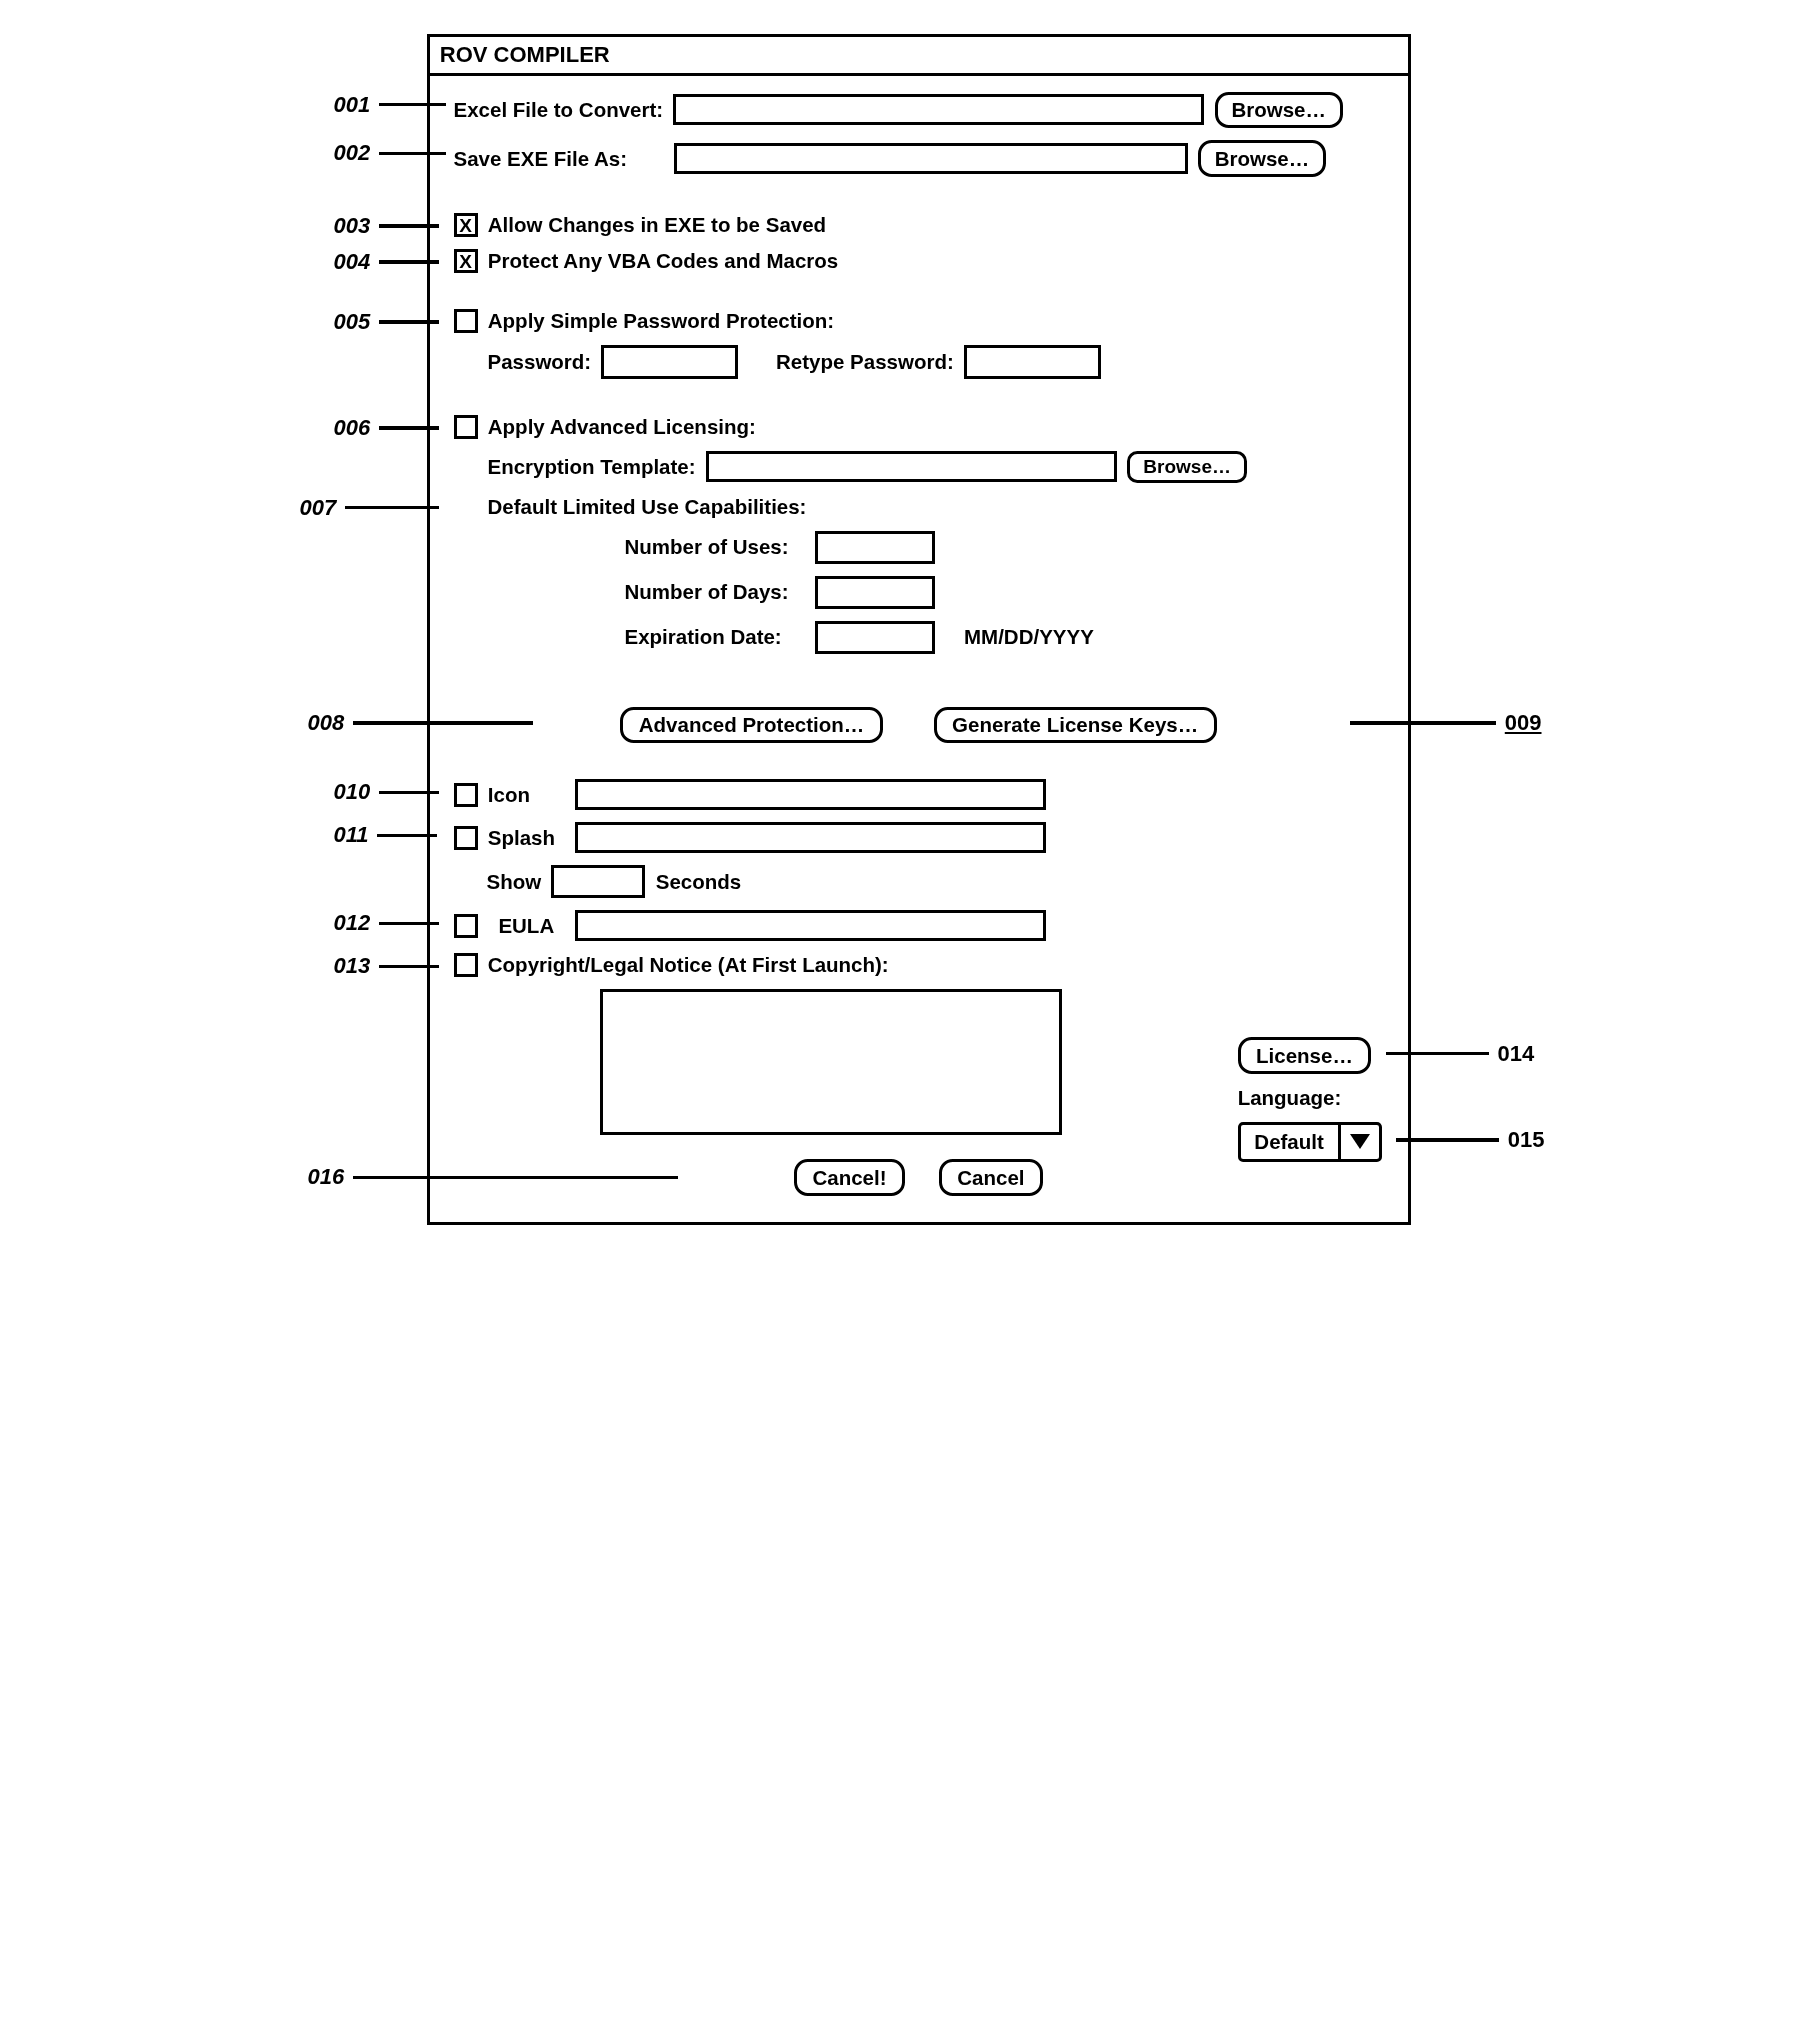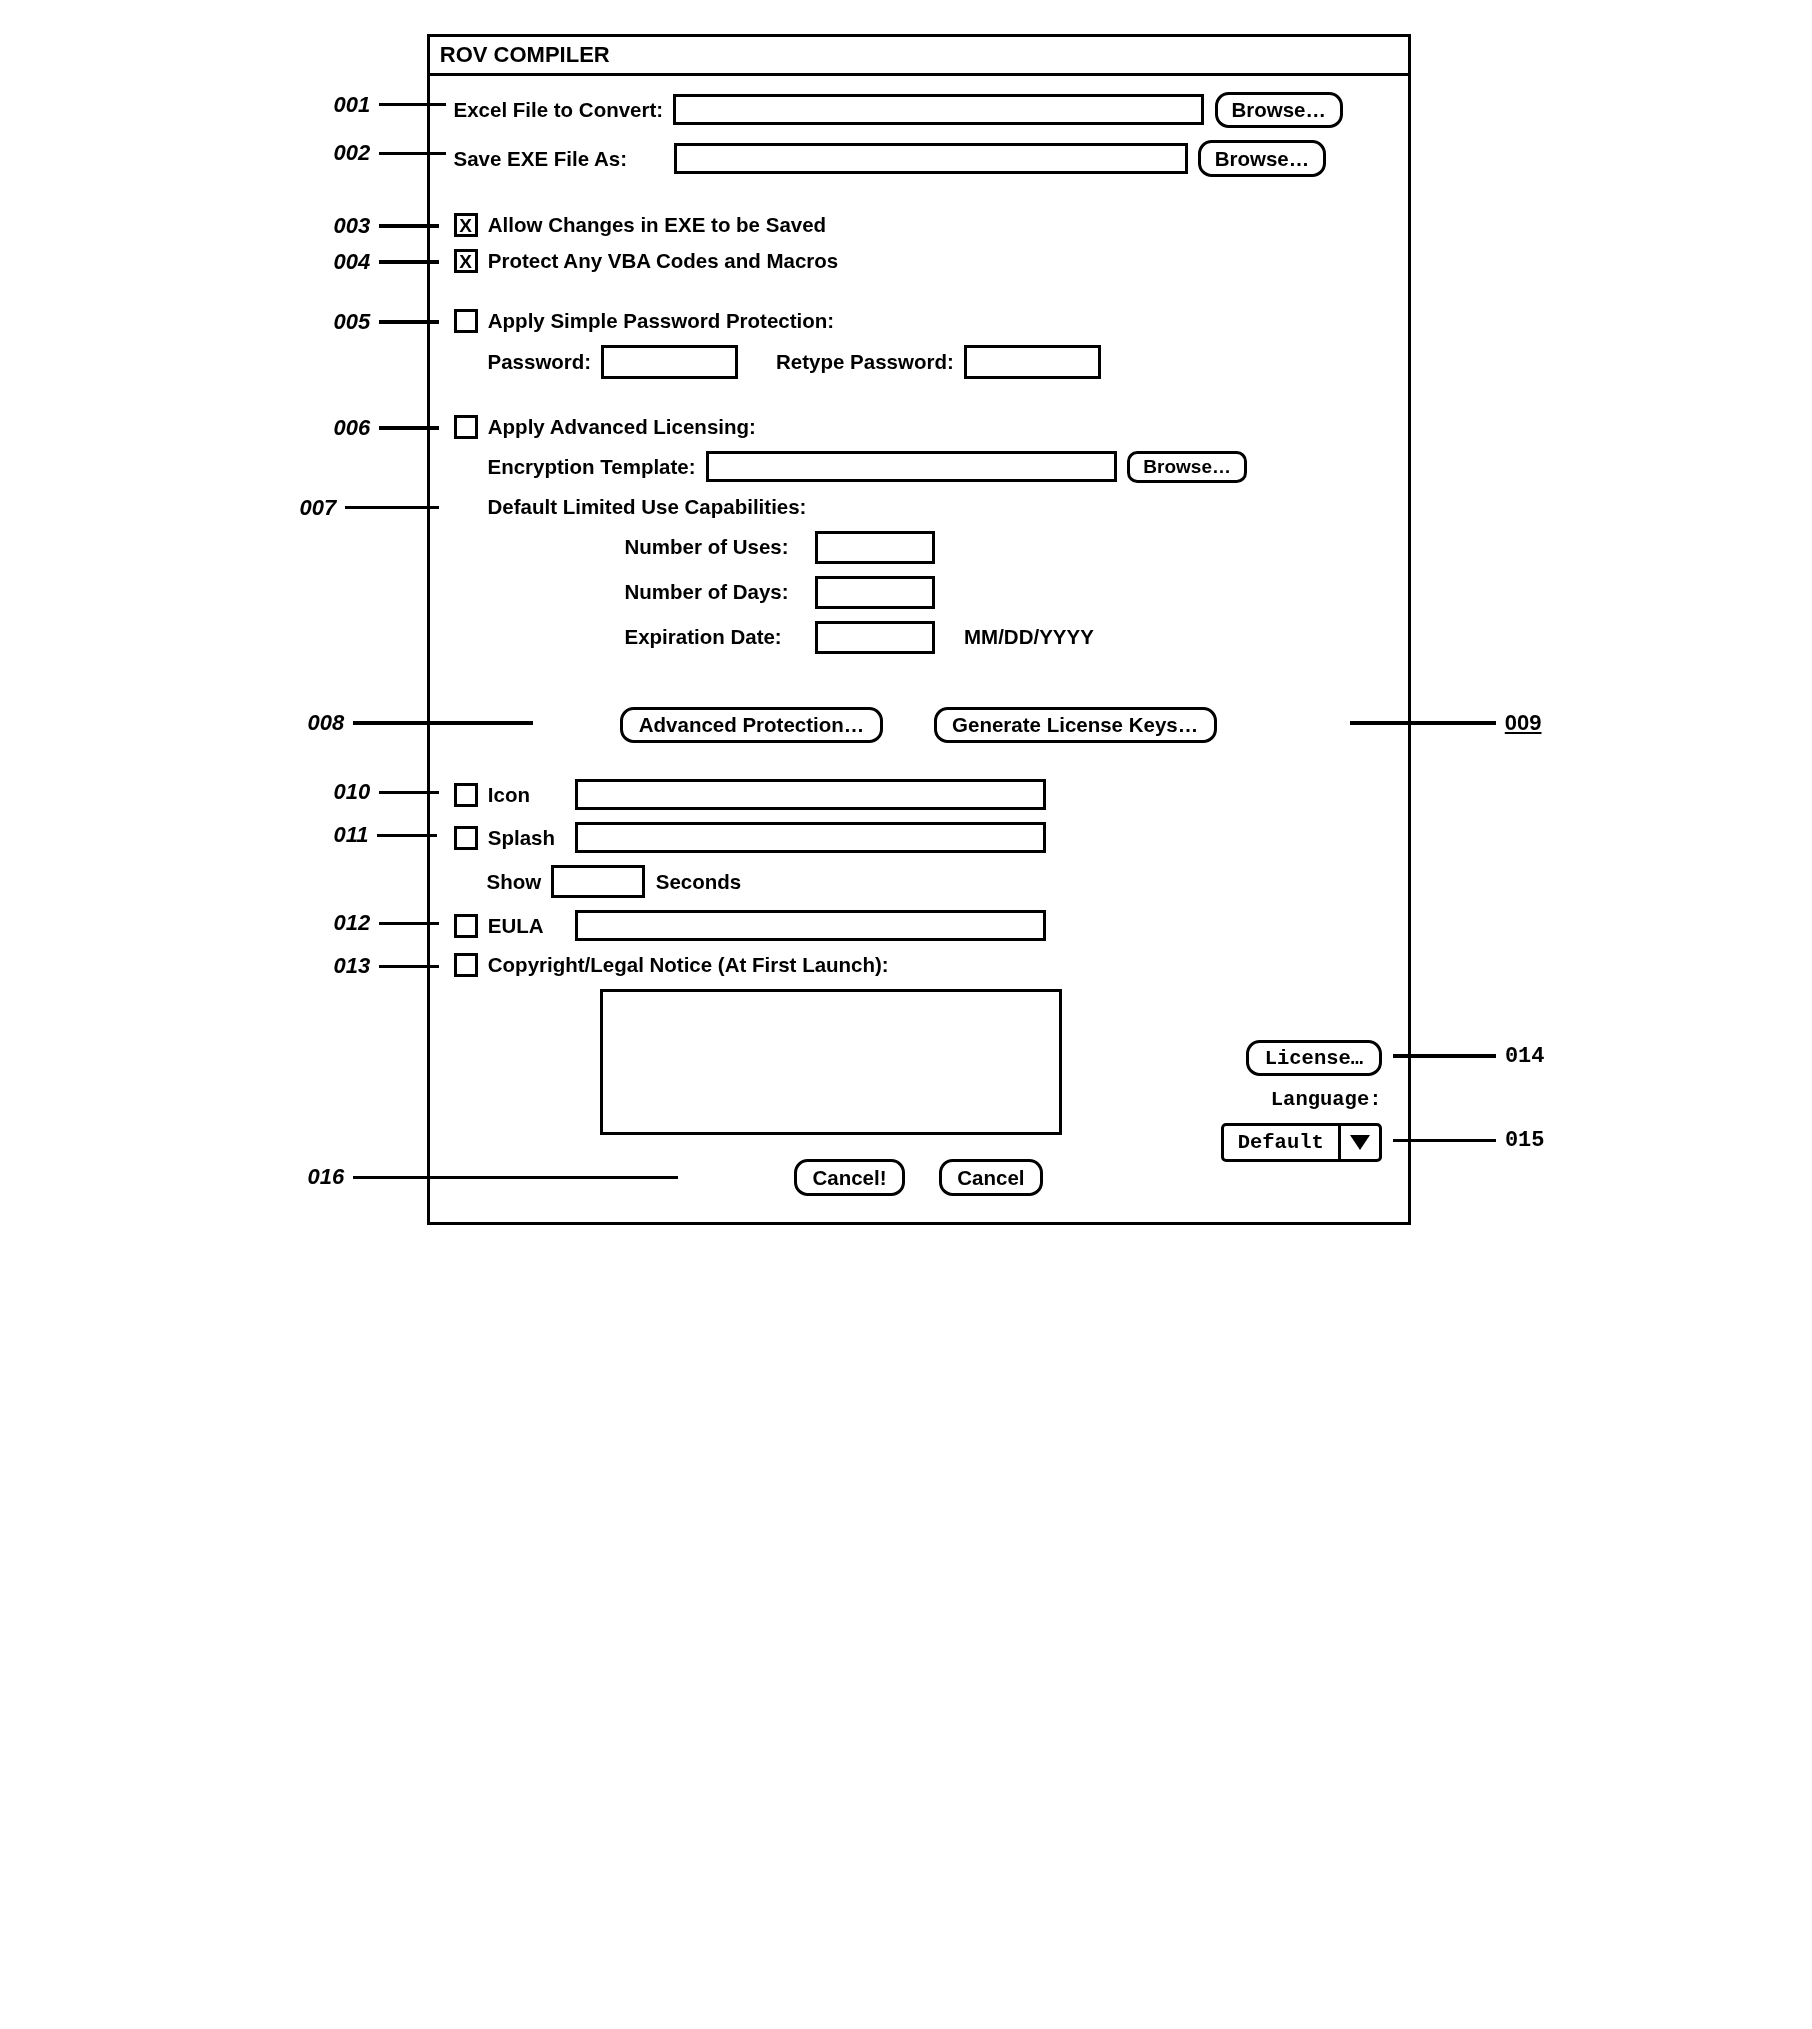--- a/index.html
+++ b/index.html
@@ -88,23 +88,22 @@
   }
   .checkbox.checked::after { content: "X"; }
   .indent-1 { padding-left: 34px; }
   .indent-2 { padding-left: 171px; }
   .license-lang-block {
     position: absolute;
     right: 26px;
     bottom: 60px;
     display: flex;
     flex-direction: column;
-    align-items: flex-end;
+    align-items: flex-start;
     gap: 12px;
-    font-family: Liberation Mono, monospace;
   }
   .selectbox {
     display: flex;
     align-items: stretch;
     border: 3.4px solid #000;
     border-radius: 5.1px;
     overflow: hidden;
   }
   .select-value {
     padding: 5.1px 13.7px;
@@ -296,21 +295,21 @@
         <span class="inputbox tiny"></span>
         <span class="lbl">Seconds</span>
       </div>
 
       <div class="row">
         <div class="callout left" style="top:0;">
           <span>012</span>
           <span class="line" style="width:60px;"></span>
         </div>
         <span class="checkbox"></span>
-        <span class="lbl" style="width:77px;">EULA</span>
+        <span class="lbl" style="width:77px;text-align:center;">EULA</span>
         <span class="inputbox iconwide"></span>
       </div>
 
       <div class="row">
         <div class="callout left" style="top:0;">
           <span>013</span>
           <span class="line" style="width:60px;"></span>
         </div>
         <span class="checkbox"></span>
         <span class="lbl">Copyright/Legal Notice (At First Launch):</span>

